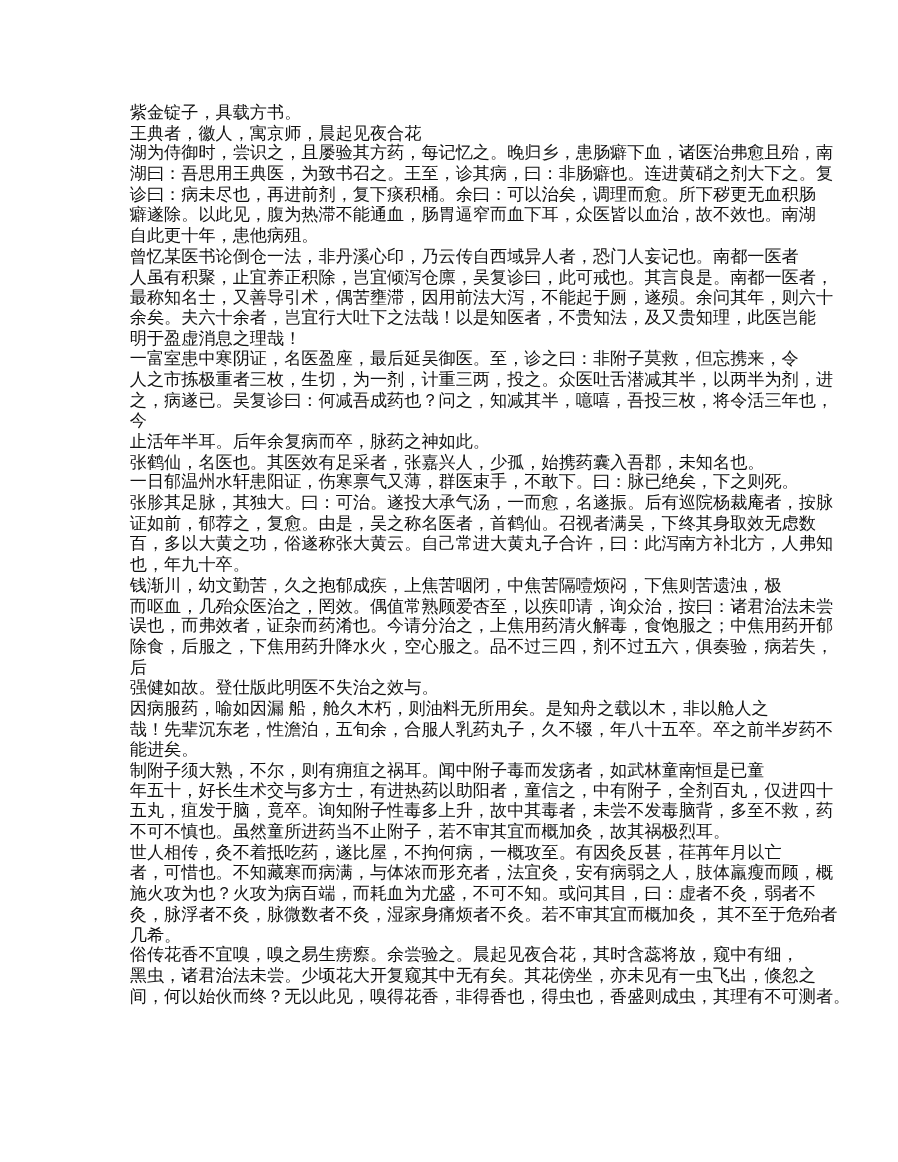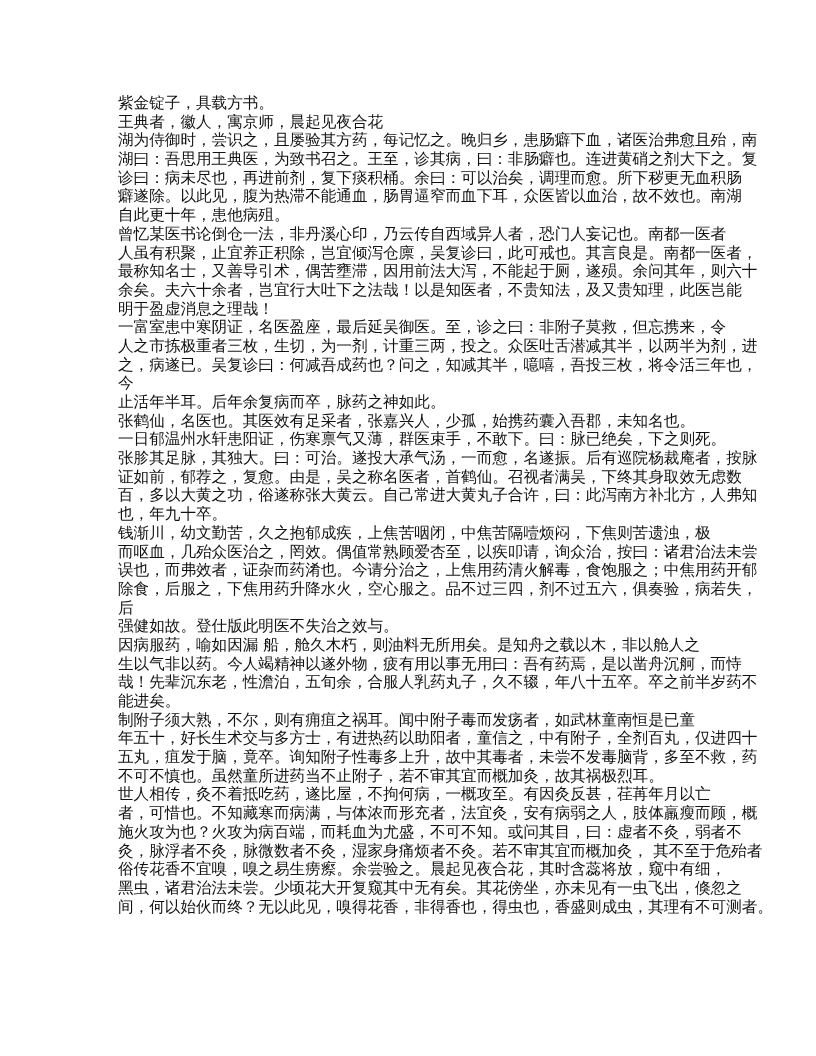--- a/index.html
+++ b/index.html
@@ -21,20 +21,21 @@
     font-family: "DejaVu Serif", "Liberation Serif", serif;
     font-size: 15.6px;
     line-height: 18.7px;
     color: #111111;
     white-space: nowrap;
   }
   .line {
     display: block;
     height: 18.7px;
     white-space: pre;
+    font-family: Liberation Serif, serif;
   }
 </style>
 </head>
 <body>
 
 <div class="page" id="page">
     <div class="line">紫金锭子，具载方书。</div>
     <div class="line">王典者，徽人，寓京师，晨起见夜合花</div>
     <div class="line">湖为侍御时，尝识之，且屡验其方药，每记忆之。晚归乡，患肠癖下血，诸医治弗愈且殆，南</div>
     <div class="line">湖曰：吾思用王典医，为致书召之。王至，诊其病，曰：非肠癖也。连进黄硝之剂大下之。复</div>
@@ -57,27 +58,27 @@
     <div class="line">证如前，郁荐之，复愈。由是，吴之称名医者，首鹤仙。召视者满吴，下终其身取效无虑数</div>
     <div class="line">百，多以大黄之功，俗遂称张大黄云。自己常进大黄丸子合许，曰：此泻南方补北方，人弗知</div>
     <div class="line">也，年九十卒。</div>
     <div class="line">钱渐川，幼文勤苦，久之抱郁成疾，上焦苦咽闭，中焦苦隔噎烦闷，下焦则苦遗浊，极</div>
     <div class="line">而呕血，几殆众医治之，罔效。偶值常熟顾爱杏至，以疾叩请，询众治，按曰：诸君治法未尝</div>
     <div class="line">误也，而弗效者，证杂而药淆也。今请分治之，上焦用药清火解毒，食饱服之；中焦用药开郁</div>
     <div class="line">除食，后服之，下焦用药升降水火，空心服之。品不过三四，剂不过五六，俱奏验，病若失，</div>
     <div class="line">后</div>
     <div class="line">强健如故。登仕版此明医不失治之效与。</div>
     <div class="line">因病服药，喻如因漏 船，舱久木朽，则油料无所用矣。是知舟之载以木，非以舱人之</div>
-    <div class="line">生以气非以药。今人竭精神以遂外物，疲有用以事无用曰：吾有药焉，是以凿舟沉舸，而恃</div>
     <div class="line">哉！先辈沉东老，性澹泊，五旬余，合服人乳药丸子，久不辍，年八十五卒。卒之前半岁药不</div>
     <div class="line">能进矣。</div>
     <div class="line">制附子须大熟，不尔，则有痈疽之祸耳。闻中附子毒而发疡者，如武林童南恒是已童</div>
     <div class="line">年五十，好长生术交与多方士，有进热药以助阳者，童信之，中有附子，全剂百丸，仅进四十</div>
     <div class="line">五丸，疽发于脑，竟卒。询知附子性毒多上升，故中其毒者，未尝不发毒脑背，多至不救，药</div>
     <div class="line">不可不慎也。虽然童所进药当不止附子，若不审其宜而概加灸，故其祸极烈耳。</div>
     <div class="line">世人相传，灸不着抵吃药，遂比屋，不拘何病，一概攻至。有因灸反甚，荏苒年月以亡</div>
     <div class="line">者，可惜也。不知藏寒而病满，与体浓而形充者，法宜灸，安有病弱之人，肢体羸瘦而顾，概</div>
     <div class="line">施火攻为也？火攻为病百端，而耗血为尤盛，不可不知。或问其目，曰：虚者不灸，弱者不</div>
     <div class="line">灸，脉浮者不灸，脉微数者不灸，湿家身痛烦者不灸。若不审其宜而概加灸， 其不至于危殆者</div>
+    <div class="line">几希。</div>
     <div class="line">俗传花香不宜嗅，嗅之易生痨瘵。余尝验之。晨起见夜合花，其时含蕊将放，窥中有细，</div>
     <div class="line">黑虫，诸君治法未尝。少顷花大开复窥其中无有矣。其花傍坐，亦未见有一虫飞出，倏忽之</div>
     <div class="line">间，何以始伙而终？无以此见，嗅得花香，非得香也，得虫也，香盛则成虫，其理有不可测者。</div>
   </div>
 
 </body></html>

